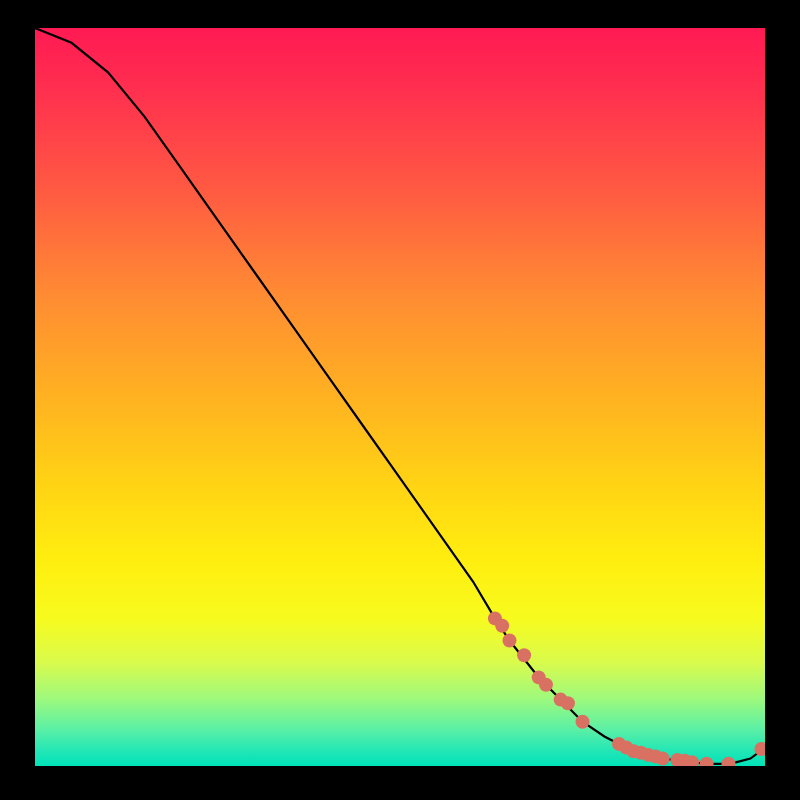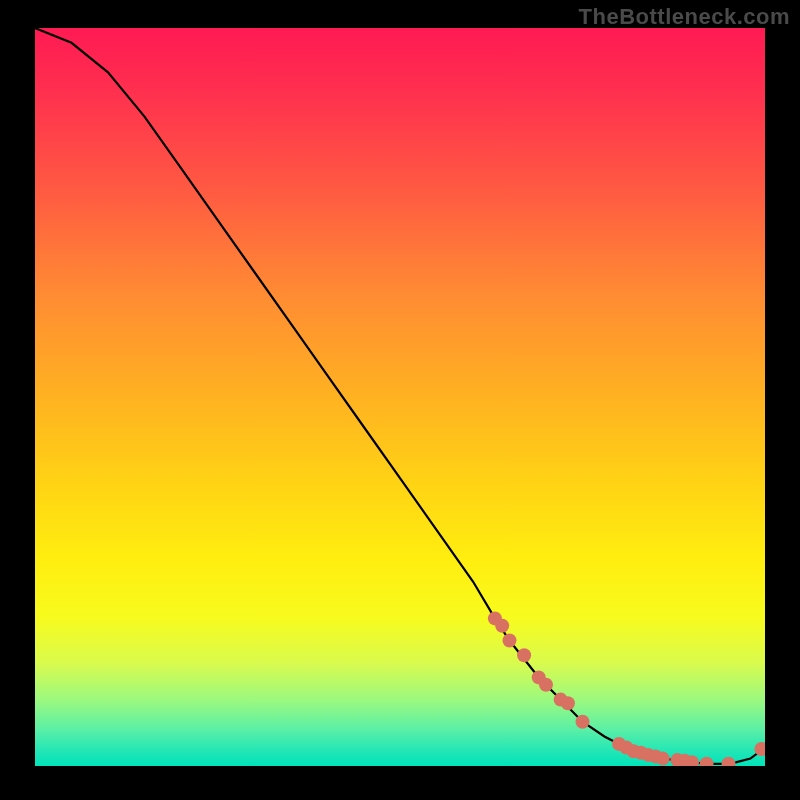--- a/index.html
+++ b/index.html
@@ -69,21 +69,20 @@
   .dot {
     fill: #d97162;
     stroke: none;
   }
 </style>
 </head>
 <body>
 
 <div class="frame">
 
-  <div class="watermark">TheBottleneck.com</div>
 
   <div class="plot">
     <div class="grad"></div>
     <svg class="curve" viewBox="0 0 730 738" preserveAspectRatio="none">
       <path id="curve-path" d="M0.0 0.0 L36.5 14.8 L73.0 44.3 L109.5 88.6 L146.0 140.2 L182.5 191.9 L219.0 243.5 L255.5 295.2 L292.0 346.9 L328.5 398.5 L365.0 450.2 L401.5 501.8 L438.0 553.5 L459.9 590.4 L474.5 612.5 L503.7 649.4 L525.6 671.6 L547.5 693.7 L569.4 708.5 L584.0 715.9 L598.6 723.2 L613.2 726.9 L627.8 730.6 L642.4 732.1 L657.0 734.3 L671.6 735.8 L686.2 735.8 L700.8 734.3 L715.4 730.6 L730.0 719.5"></path>
       <g id="markers">
           <circle cx="459.9" cy="590.4" r="7" class="dot"></circle>
           <circle cx="467.2" cy="597.8" r="7" class="dot"></circle>
           <circle cx="474.5" cy="612.5" r="7" class="dot"></circle>
           <circle cx="489.1" cy="627.3" r="7" class="dot"></circle>

